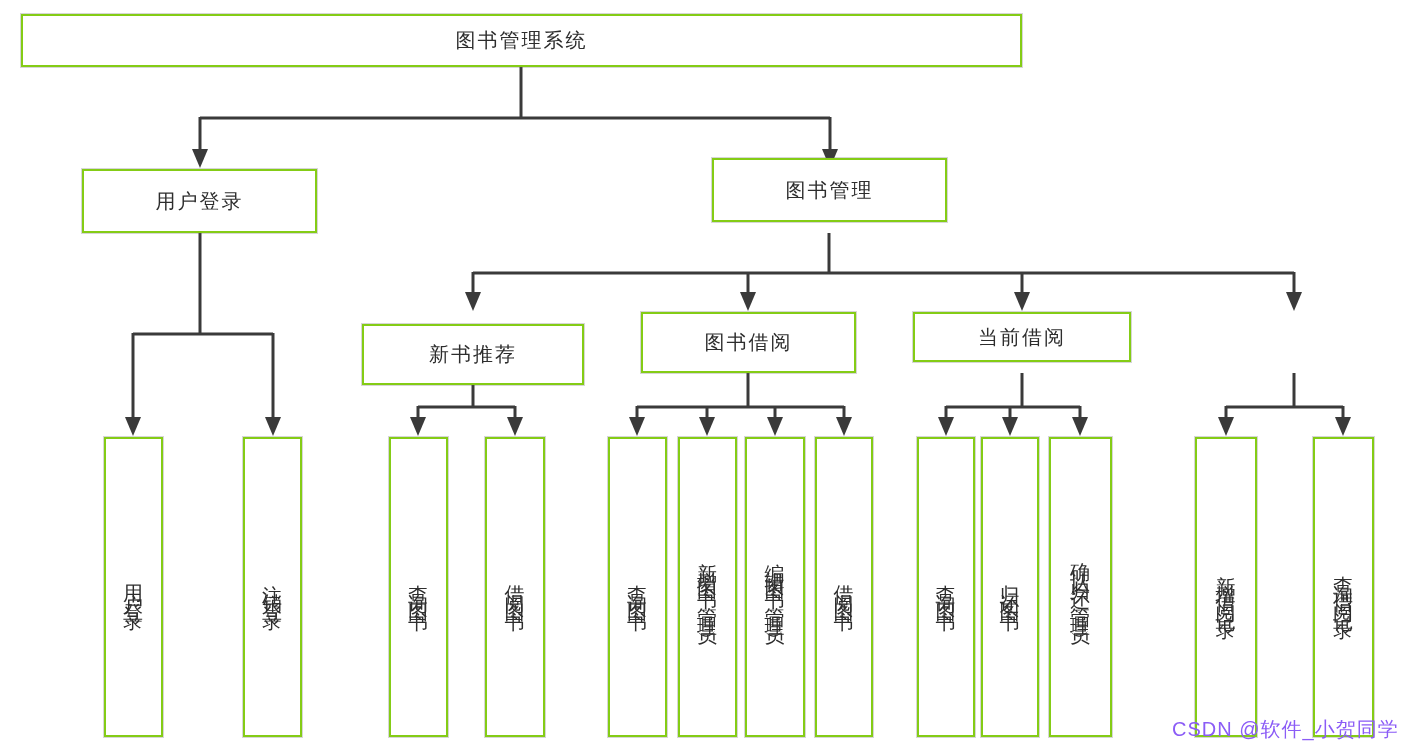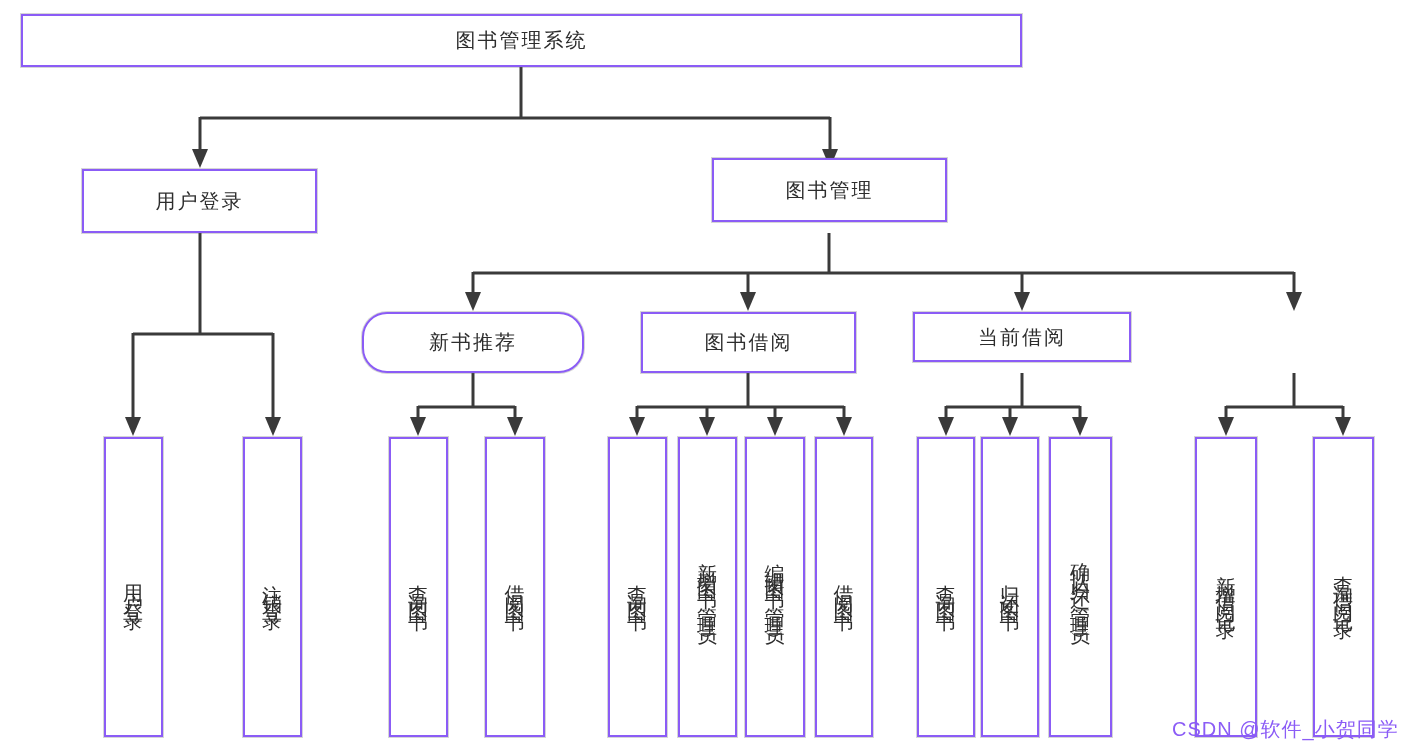--- a/index.html
+++ b/index.html
@@ -18,21 +18,21 @@
   .connectors {
     position: absolute;
     left: 0; top: 0;
     width: 1405px; height: 747px;
     z-index: 1;
   }
   .node {
     position: absolute;
     box-sizing: border-box;
     background: #ffffff;
-    border: 2px solid #8b5cf6;
+    border: 2px solid #84cc16;
     box-shadow: 0 0 0 1px rgba(90,90,90,0.25);
     display: flex;
     align-items: center;
     justify-content: center;
     z-index: 2;
     color: #2d2d2d;
   }
   .node .lbl {
     font-size: 20px;
     letter-spacing: 2px;
@@ -139,21 +139,21 @@
     <span class="lbl">图书管理系统</span>
   </div>
 
   <div class="node" style="left:82px; top:169px; width:235px; height:64px;">
     <span class="lbl">用户登录</span>
   </div>
   <div class="node" style="left:712px; top:158px; width:235px; height:64px;">
     <span class="lbl">图书管理</span>
   </div>
 
-  <div class="node" style="left:362px; top:312px; width:222px; height:61px;border-radius:25px;">
+  <div class="node" style="left:362px; top:324px; width:222px; height:61px;">
     <span class="lbl">新书推荐</span>
   </div>
   <div class="node" style="left:641px; top:312px; width:215px; height:61px;">
     <span class="lbl">图书借阅</span>
   </div>
   <div class="node" style="left:913px; top:312px; width:218px; height:50px;">
     <span class="lbl">当前借阅</span>
   </div>
 
   <div class="node leaf" style="left:104px; top:437px; width:59px; height:300px;">

